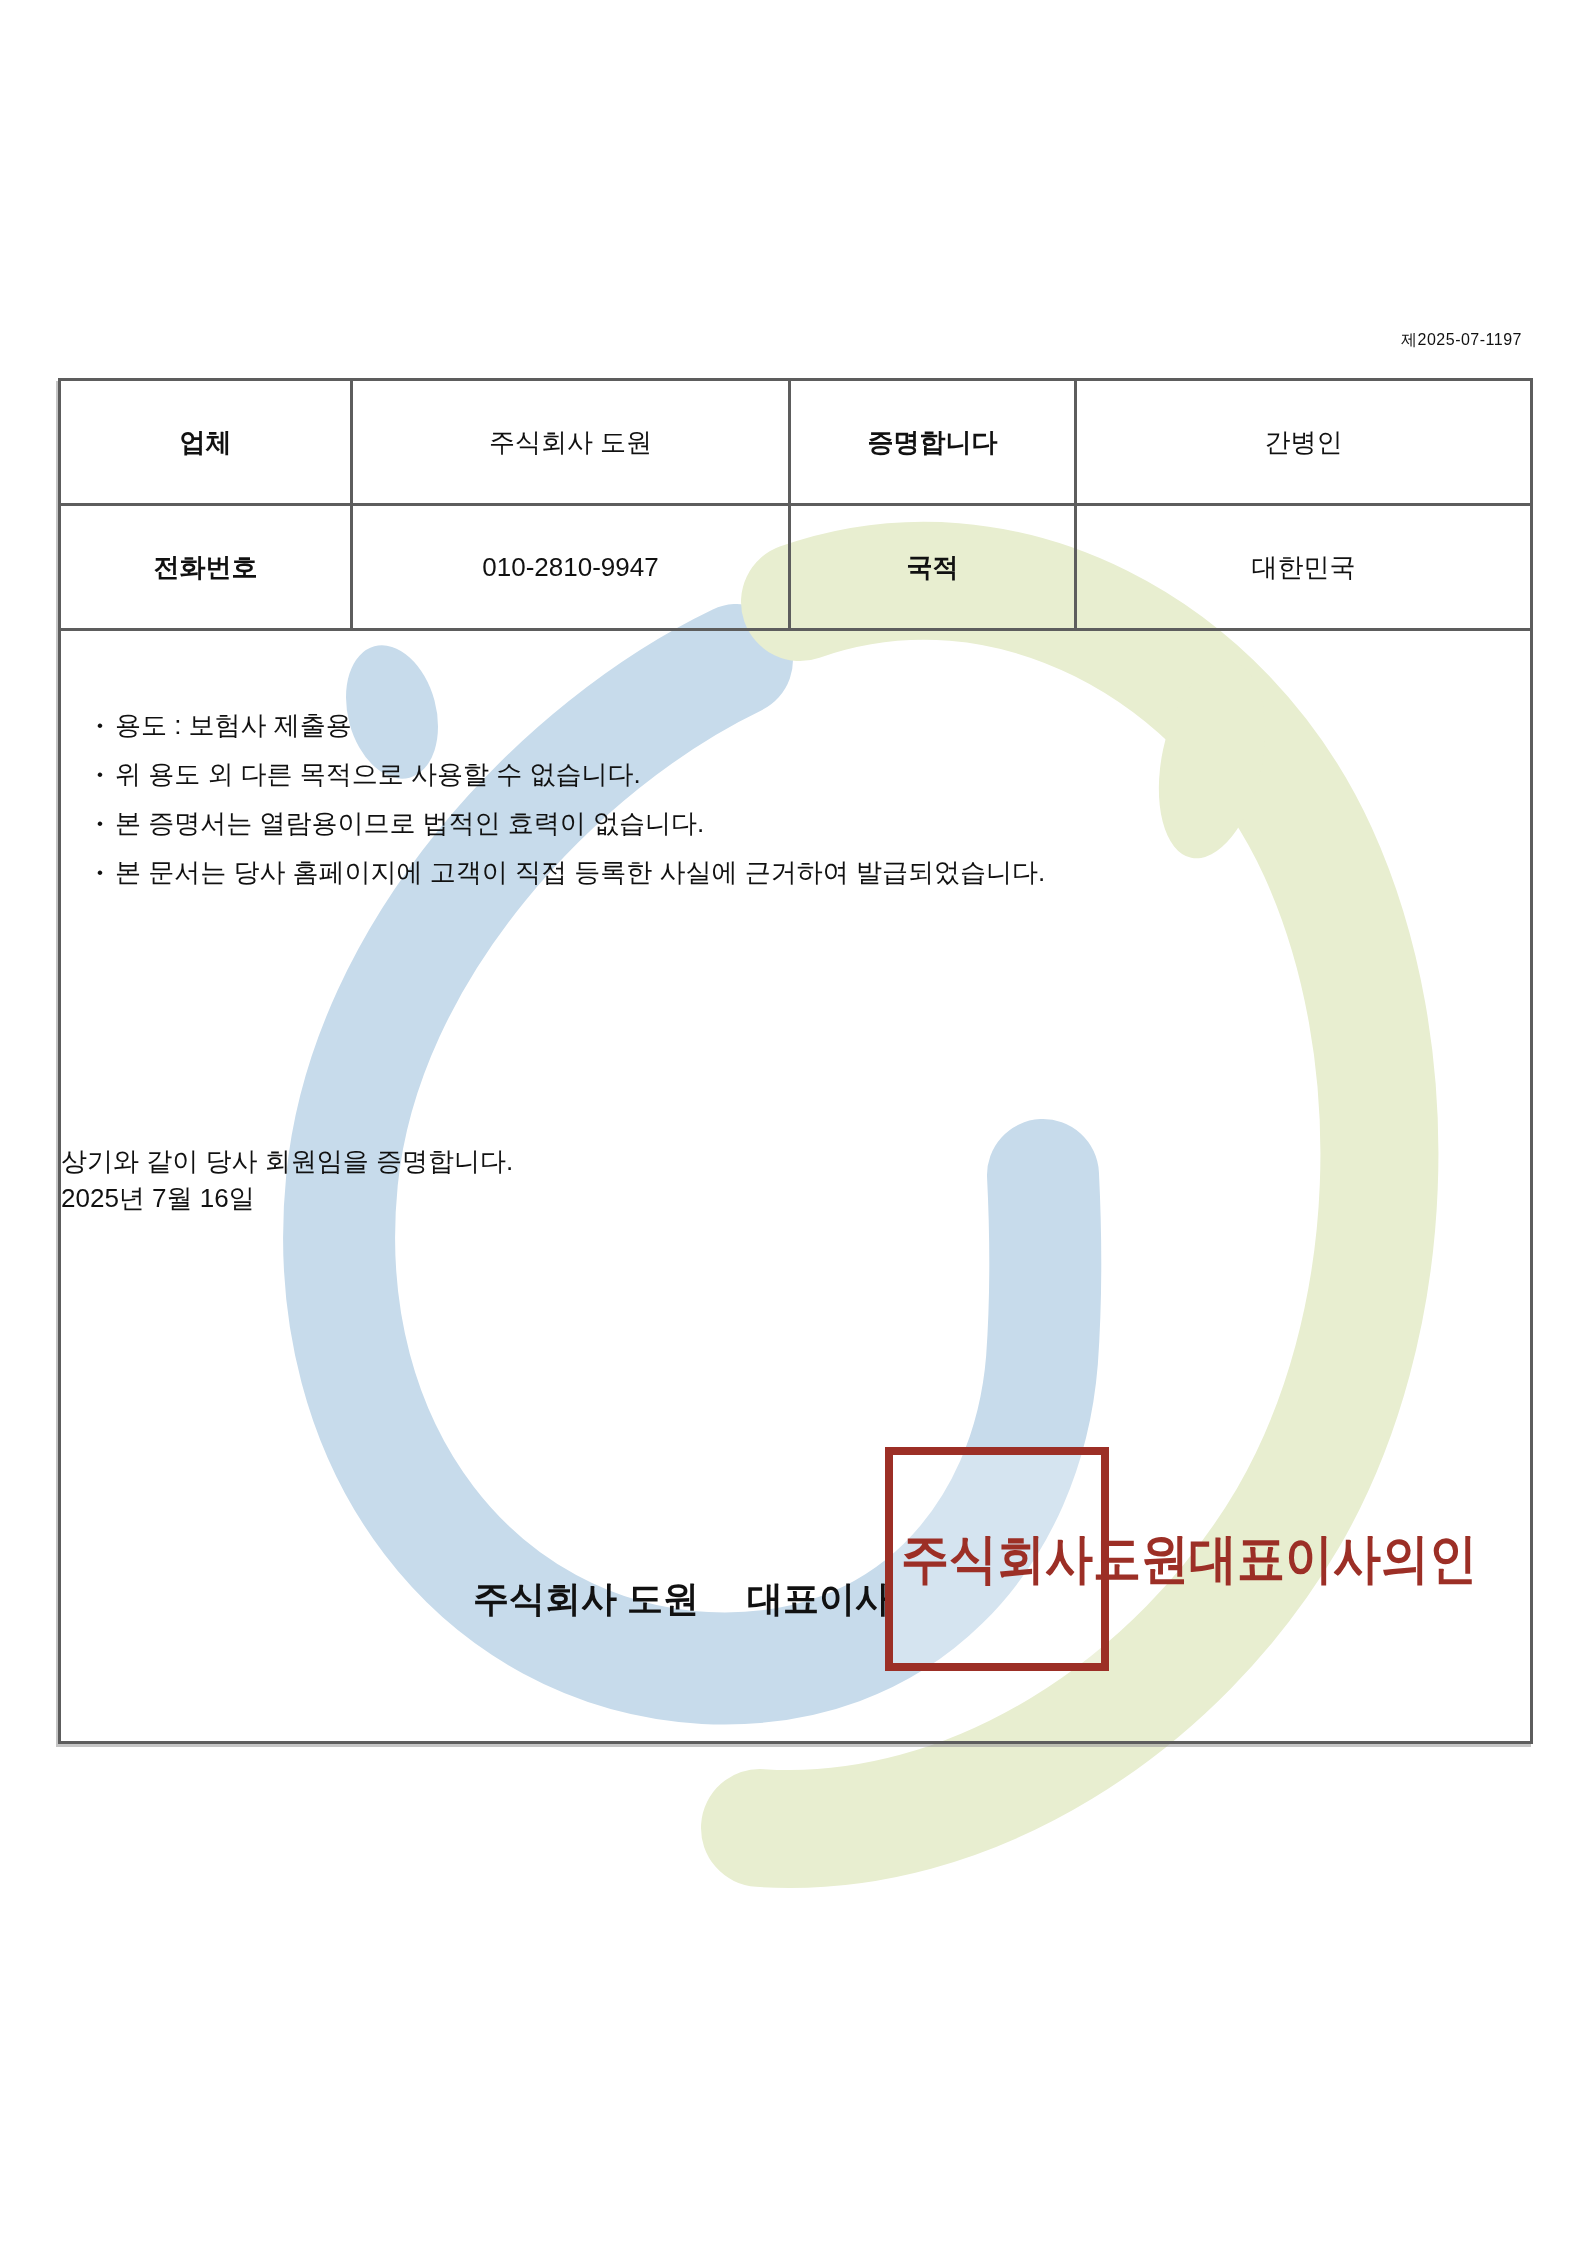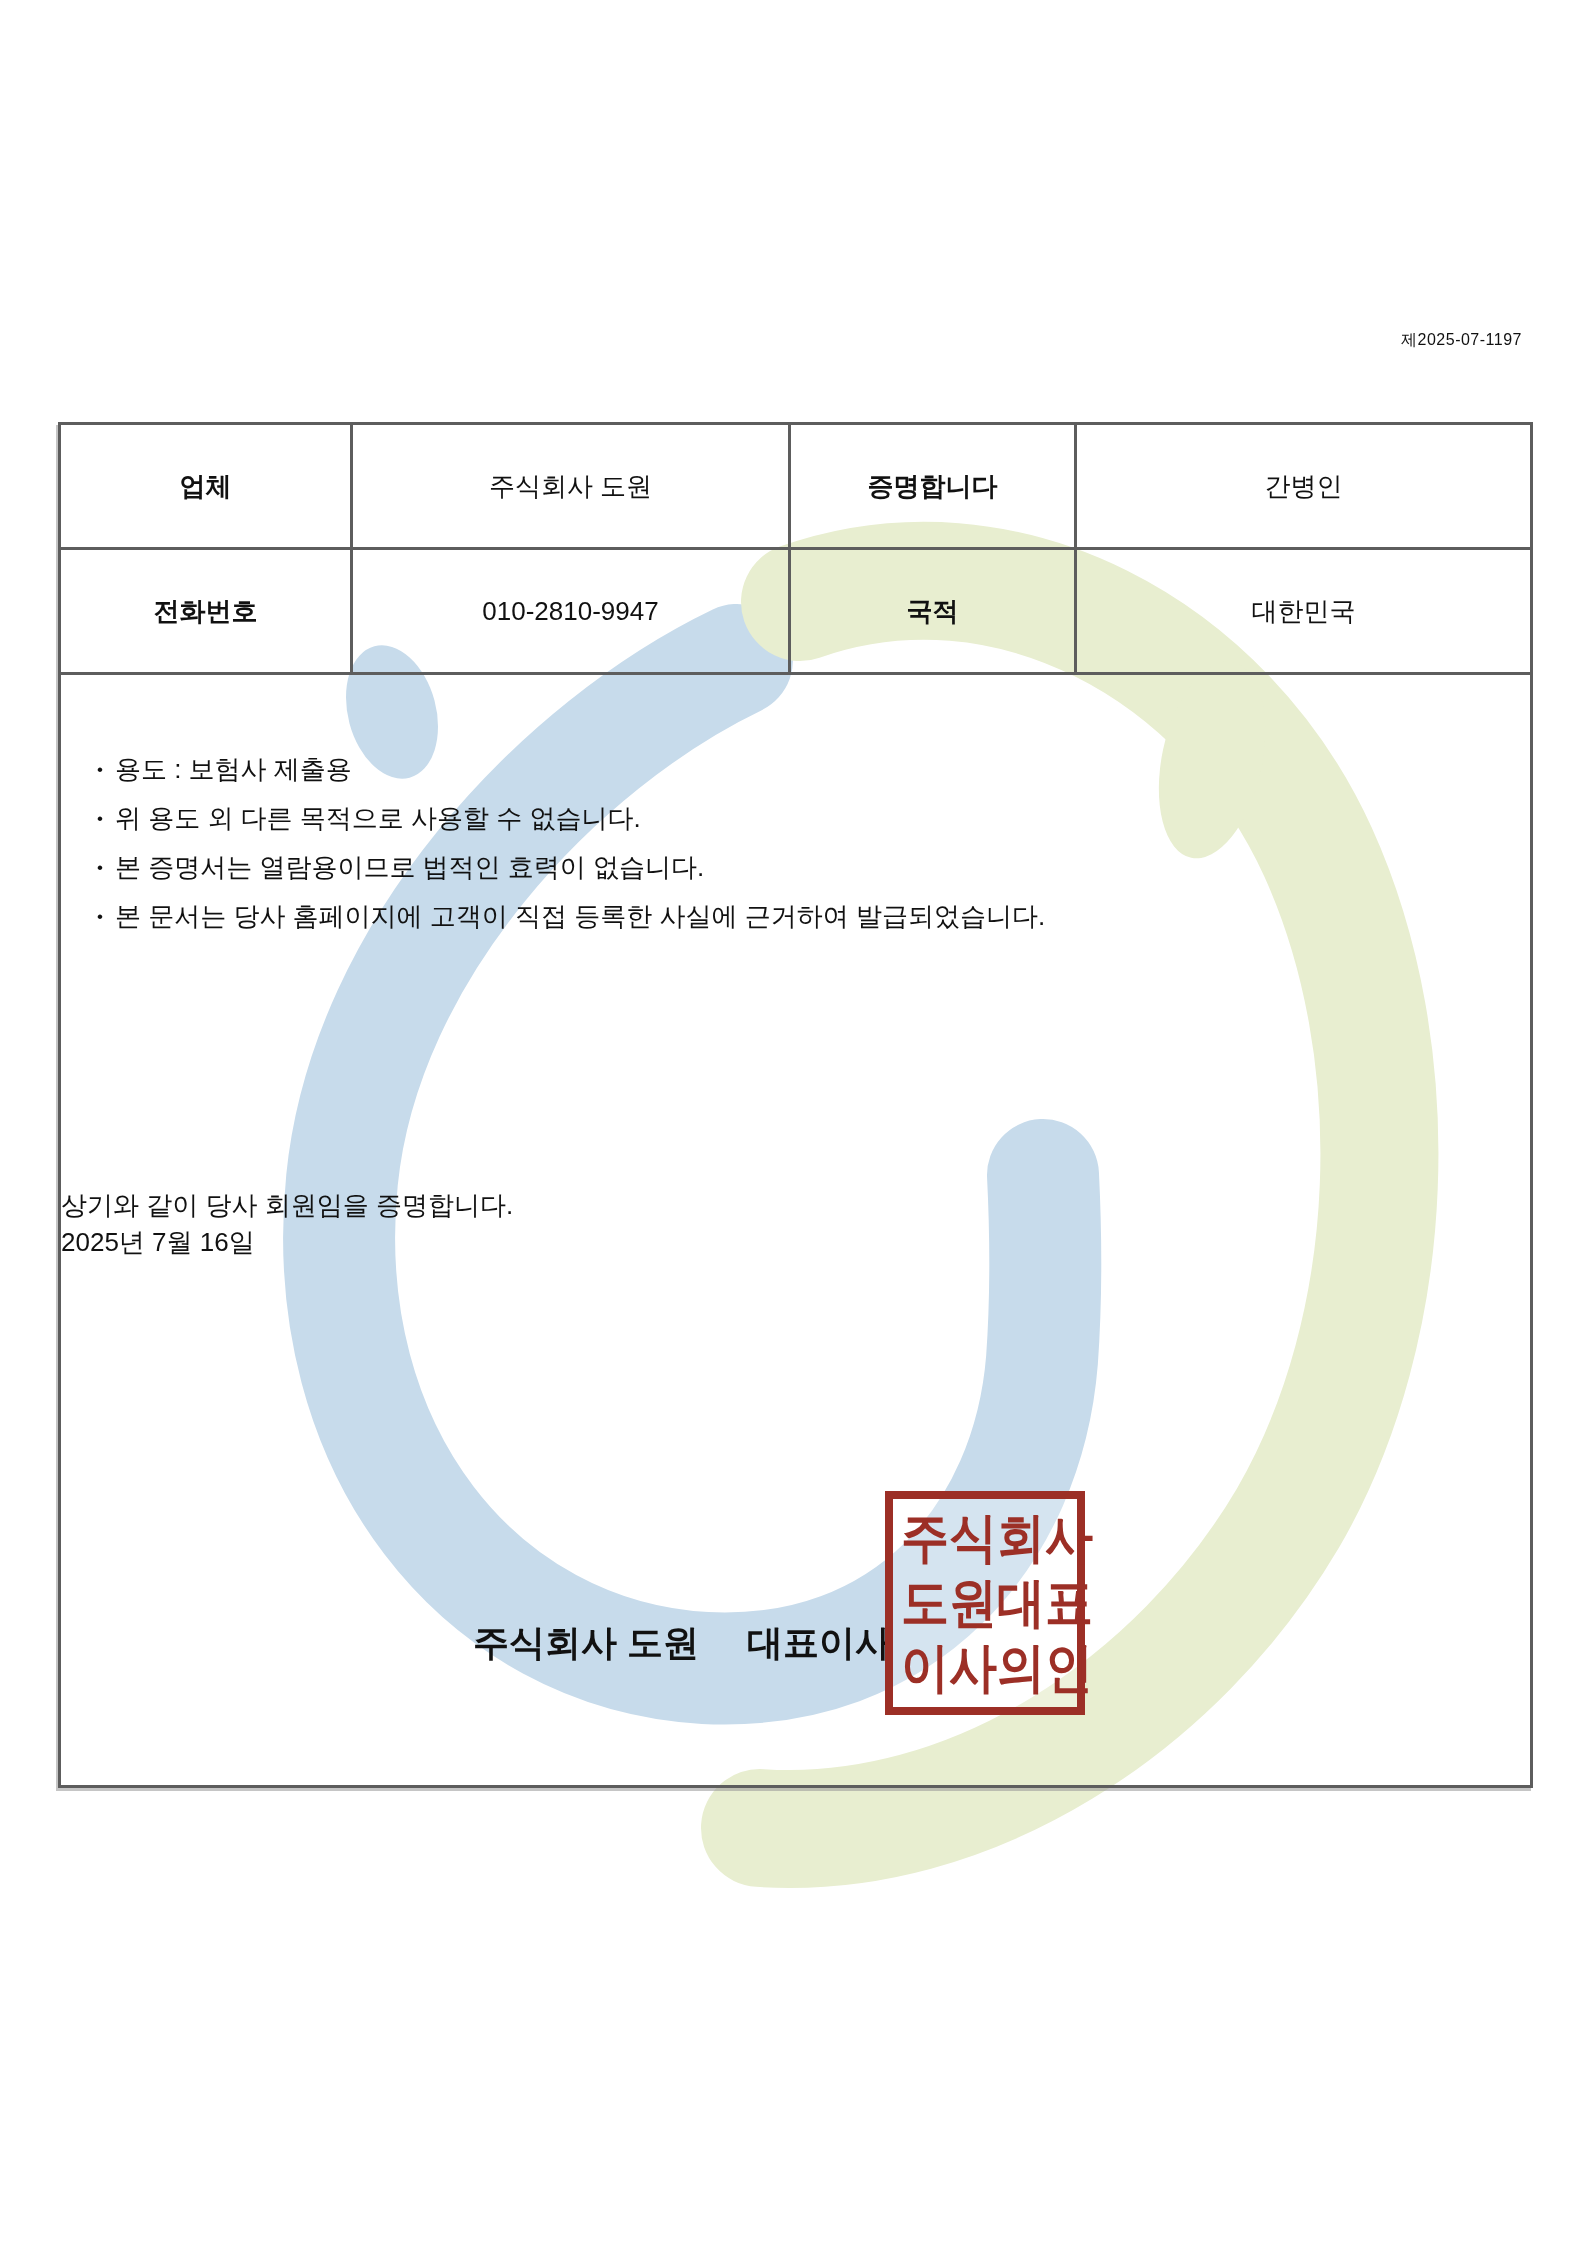--- a/index.html
+++ b/index.html
@@ -18,21 +18,20 @@
   }
   .doc-number{
     position:absolute;top:330px;right:66px;font-size:16px;letter-spacing:.5px;
   }
   
   table.cert{
     position:absolute;left:58px;top:378px;width:1472px;
     border-collapse:collapse;table-layout:fixed;
     box-shadow:-2px 3px 0 rgba(150,150,150,.55);
     background:transparent;
-    margin-top:44px;
   }
   table.cert td{
     border:3px solid #5d5d5d;text-align:center;vertical-align:middle;
     font-size:26px;padding:0 6px;background:transparent;
   }
   table.cert tr.r{height:125px;}
   td.lbl{font-weight:700;}
   td.bigcell{height:1110px;position:relative;vertical-align:top;padding:0;}
   
   .notes{position:absolute;left:36px;top:70px;}
@@ -40,23 +39,23 @@
   .note-line .dot{font-size:17px;margin:0 12px 0 0;line-height:49px;}
   
   .certify{position:absolute;left:0;top:512px;width:100%;text-align:left;
     font-size:26px;line-height:37px;}
   
   .company-line{
     position:absolute;left:412px;top:944px;display:flex;gap:48px;
     font-size:36px;font-weight:700;white-space:nowrap;
   }
   .seal{
-    position:absolute;left:824px;top:816px;width:200px;height:224px;
+    position:absolute;left:824px;top:816px;width:224px;height:224px;
     box-sizing:border-box;border:8px solid #9c2f26;background:rgba(255,255,255,.25);
-    display:flex;flex-direction:column;justify-content:space-around;
+    display:flex;flex-direction:row;justify-content:space-around;
     padding:6px 8px;
   }
   .seal-row{
     display:flex;justify-content:space-between;align-items:center;
     color:#9c2f26;font-size:48px;font-weight:900;line-height:56px;
     transform:scaleY(1.12);white-space:nowrap;
   }
 </style>
 </head>
 <body>

